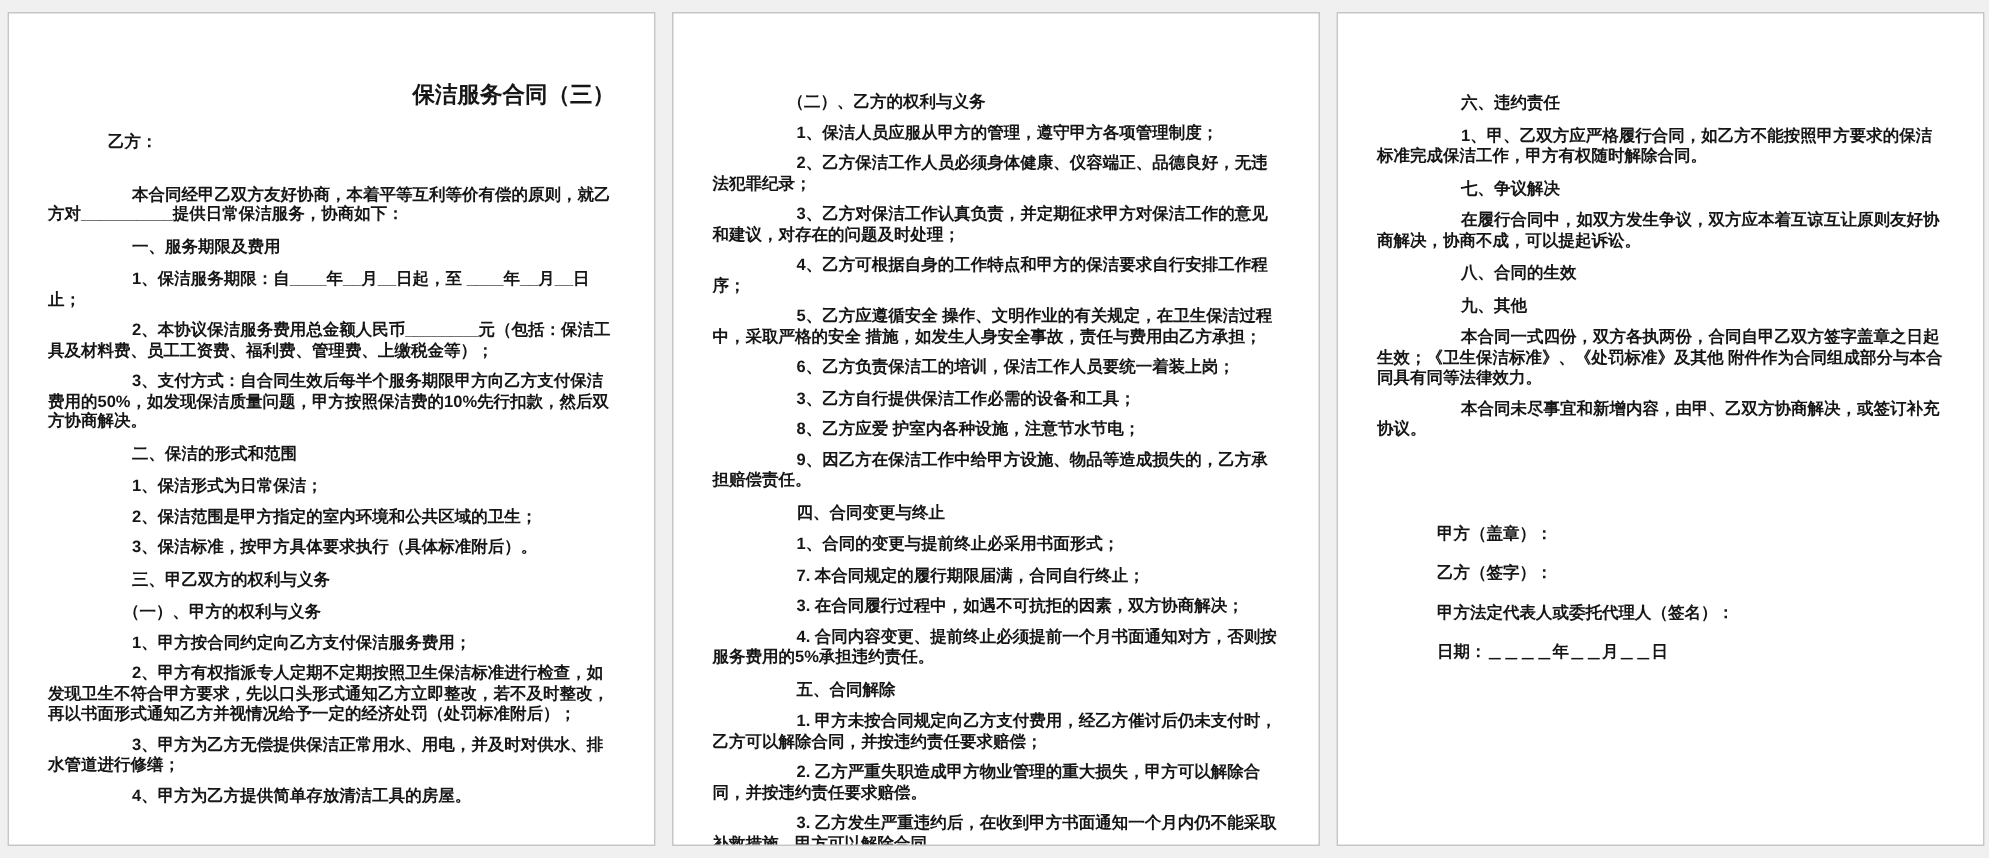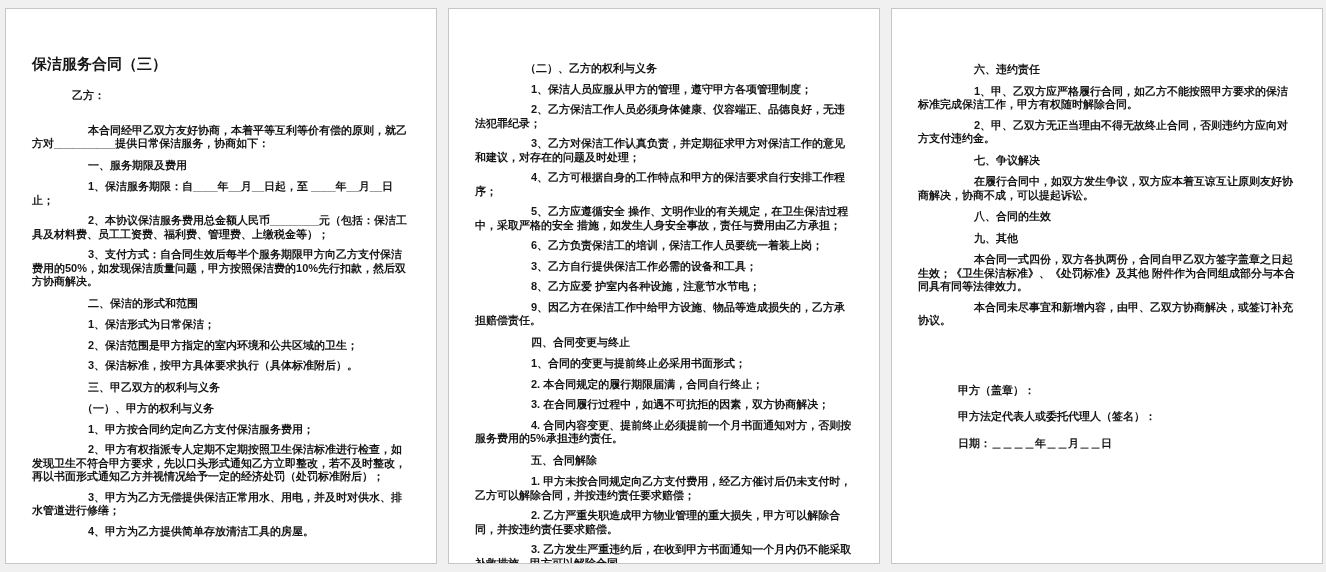--- a/index.html
+++ b/index.html
@@ -34,21 +34,21 @@
     line-height: 13.5px;
     color: #161616;
     margin: 7px 0;
     word-break: break-all;
     font-weight: bold;
   }
   .block-title {
     font-size: 15px;
     line-height: 18px;
     font-weight: bold;
-    text-align: left;
+    text-align: right;
     text-indent: 0;
     margin: 0 0 16px 0;
   }
   .block-party {
     text-indent: 40px;
     margin: 0 0 14px 0;
   }
   .block-party + .block-para {
     margin-top: 21px;
   }
@@ -101,35 +101,35 @@
       <div class="block block-para">2、乙方保洁工作人员必须身体健康、仪容端正、品德良好，无违法犯罪纪录；</div>
       <div class="block block-para">3、乙方对保洁工作认真负责，并定期征求甲方对保洁工作的意见和建议，对存在的问题及时处理；</div>
       <div class="block block-para">4、乙方可根据自身的工作特点和甲方的保洁要求自行安排工作程序；</div>
       <div class="block block-para">5、乙方应遵循安全 操作、文明作业的有关规定，在卫生保洁过程中，采取严格的安全 措施，如发生人身安全事故，责任与费用由乙方承担；</div>
       <div class="block block-para">6、乙方负责保洁工的培训，保洁工作人员要统一着装上岗；</div>
       <div class="block block-para">3、乙方自行提供保洁工作必需的设备和工具；</div>
       <div class="block block-para">8、乙方应爱 护室内各种设施，注意节水节电；</div>
       <div class="block block-para">9、因乙方在保洁工作中给甲方设施、物品等造成损失的，乙方承担赔偿责任。</div>
       <div class="block block-heading">四、合同变更与终止</div>
       <div class="block block-para">1、合同的变更与提前终止必采用书面形式；</div>
-      <div class="block block-para">2. 本合同规定的履行期限届满，合同自行终止；</div>
+      <div class="block block-para">7. 本合同规定的履行期限届满，合同自行终止；</div>
       <div class="block block-para">3. 在合同履行过程中，如遇不可抗拒的因素，双方协商解决；</div>
       <div class="block block-para">4. 合同内容变更、提前终止必须提前一个月书面通知对方，否则按服务费用的5%承担违约责任。</div>
       <div class="block block-heading">五、合同解除</div>
       <div class="block block-para">1. 甲方未按合同规定向乙方支付费用，经乙方催讨后仍未支付时，乙方可以解除合同，并按违约责任要求赔偿；</div>
       <div class="block block-para">2. 乙方严重失职造成甲方物业管理的重大损失，甲方可以解除合同，并按违约责任要求赔偿。</div>
       <div class="block block-para">3. 乙方发生严重违约后，在收到甲方书面通知一个月内仍不能采取补救措施，甲方可以解除合同。</div>
     </div>
   <div class="page">
       <div class="block block-heading">六、违约责任</div>
       <div class="block block-para">1、甲、乙双方应严格履行合同，如乙方不能按照甲方要求的保洁标准完成保洁工作，甲方有权随时解除合同。</div>
-      <div class="block block-para">2、甲、乙双方无正当理由不得无故终止合同，否则违约方应向对方支付违约金。</div>
       <div class="block block-heading">七、争议解决</div>
       <div class="block block-para">在履行合同中，如双方发生争议，双方应本着互谅互让原则友好协商解决，协商不成，可以提起诉讼。</div>
       <div class="block block-heading">八、合同的生效</div>
       <div class="block block-heading">九、其他</div>
       <div class="block block-para">本合同一式四份，双方各执两份，合同自甲乙双方签字盖章之日起生效；《卫生保洁标准》、《处罚标准》及其他 附件作为合同组成部分与本合同具有同等法律效力。</div>
       <div class="block block-para">本合同未尽事宜和新增内容，由甲、乙双方协商解决，或签订补充协议。</div>
       <div class="block block-sign">甲方（盖章）：</div>
+      <div class="block block-sign">乙方（签字）：</div>
       <div class="block block-sign">甲方法定代表人或委托代理人（签名）：</div>
       <div class="block block-sign">日期：＿＿＿＿年＿＿月＿＿日</div>
     </div>
 </div>
 
 </body></html>

